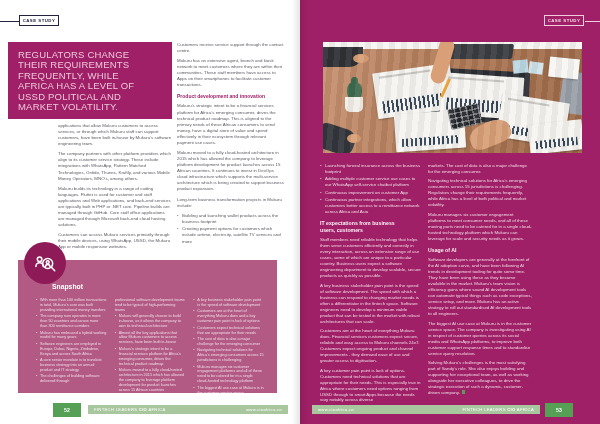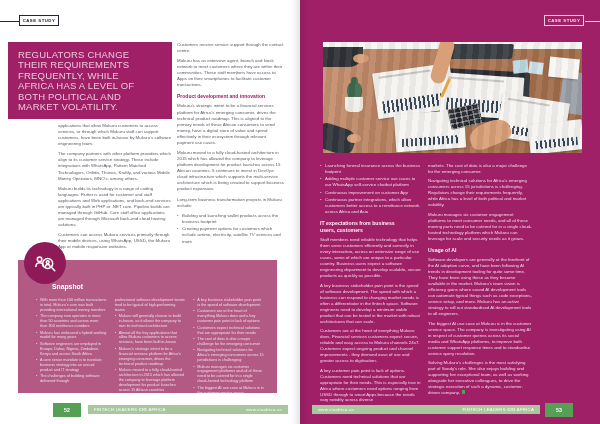--- a/index.html
+++ b/index.html
@@ -100,21 +100,21 @@
 </style>
 </head>
 <body>
 
 <div class="sheet">
 
   <div class="tab-line" style="left:0;top:21px;width:19px;"></div>
   <div class="tab-box" style="left:19px;top:15px;">CASE STUDY</div>
 
   <div class="quote-block">
-    <p>REGULATORS CHANGE THEIR REQUIREMENTS FREQUENTLY, WHILE AFRICA HAS A LEVEL OF BOTH POLITICAL AND MARKET VOLATILITY.</p>
+    <p>REGULATORS CHANGE THEIR REQUIREMENTS FREQUENTLY, WHILE AFRICA HAS A LEVEL OF USSD POLITICAL AND MARKET VOLATILITY.</p>
   </div>
 
   <div class="col lp-col1">
 
   <p>applications that allow Mukuru customers to access services, or through which Mukuru staff can support customers, have been built in-house by Mukuru's software engineering team.</p>
       <p>The company partners with other platform providers which align to its customer service strategy. These include integrations with WhatsApp, Pattern Matched Technologies, Onfido, Thunes, Kraftly, and various Mobile Money Operators, MNO's, among others.</p>
       <p>Mukuru builds its technology in a range of coding languages. Flutter is used for customer and staff applications and Web applications, and back-end services are typically built in PHP or .NET core. Pipeline builds are managed through GitHub. Core staff office applications are managed through Microsoft back-end cloud hosting solutions.</p>
       <p>Customers can access Mukuru services primarily through their mobile devices, using WhatsApp, USSD, the Mukuru App or mobile responsive websites.</p>
     </div>
 

